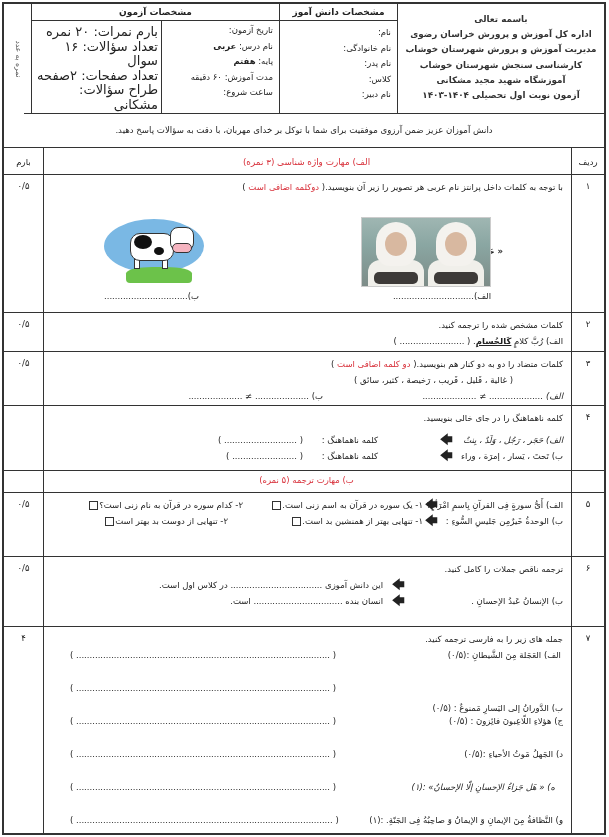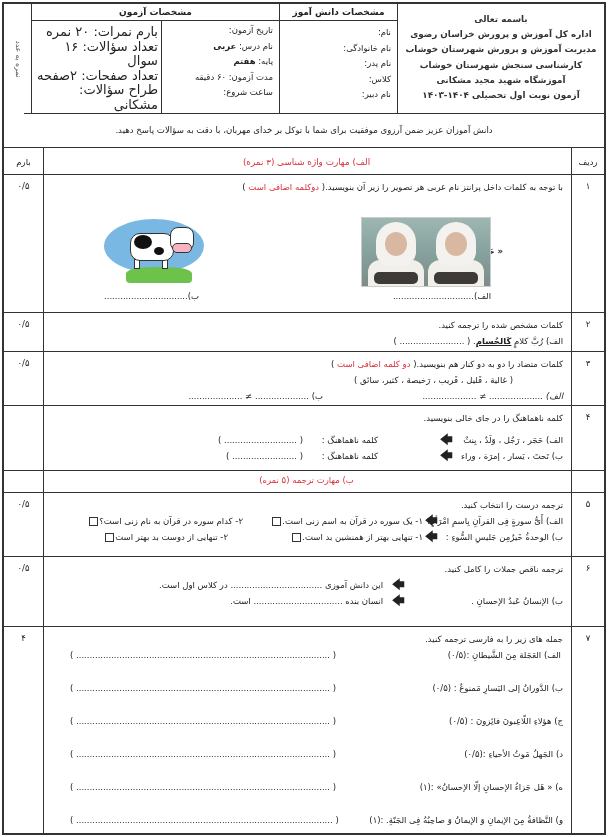--- a/index.html
+++ b/index.html
@@ -83,21 +83,21 @@
       </div>
     </div>
 
     <div class="hcol h-exam">
       <div class="col-title">مشخصات آزمون</div>
       <div class="exam-inner">
         <div class="exam-right">
           <div><span>تاریخ آزمون:</span> <span></span></div>
           <div><span>نام درس:</span> <b>عربی</b></div>
           <div><span>پایه:</span> <b>هفتم</b></div>
-          <div><span>مدت آزمون:</span> <span>۶۰ دقیقه</span></div>
+          <div><span>مدت آموزش:</span> <span>۶۰ دقیقه</span></div>
           <div><span>ساعت شروع:</span> <span></span></div>
         </div>
         <div class="exam-left">
           <div>بارم نمرات: ۲۰ نمره</div>
           <div>تعداد سؤالات: ۱۶ سوال</div>
           <div>تعداد صفحات: ۲صفحه</div>
           <div>طراح سؤالات: مشکانی</div>
         </div>
       </div>
     </div>
@@ -178,21 +178,21 @@
     </div>
     <div class="c-score">۰/۵</div>
   </div>
 
   <div class="row" style="top:402px;height:65px;">
     <div class="c-num">۴</div>
     <div class="c-body">
       <div class="line">کلمه ناهماهنگ را در جای خالی بنویسید.</div>
       <div style="height:6px;"></div>
       <div class="line">
-        <span class="abs" style="right:0;">الف) حَجَر ، رَجُل ، وَلَدٌ ، بِنتٌ</span>
+        <span class="abs" style="right:0;font-style:italic;">الف) حَجَر ، رَجُل ، وَلَدٌ ، بِنتٌ</span>
         <span class="abs arrow" style="right:110px;top:3px;">🡄</span>
         <span class="abs" style="right:185px;">کلمه ناهماهنگ :</span>
         <span class="abs" style="right:260px;">( ........................... )</span>
       </div>
       <div class="line">
         <span class="abs" style="right:0;">ب) تَحتَ ، یَسار ، إمرَة ، وراء</span>
         <span class="abs arrow" style="right:110px;top:3px;">🡄</span>
         <span class="abs" style="right:185px;">کلمه ناهماهنگ :</span>
         <span class="abs" style="right:260px;">( ........................ )</span>
       </div>
@@ -202,21 +202,20 @@
 
   <div class="row" style="top:467px;height:22px;">
     <div class="c-num"></div>
     <div class="c-body red" style="text-align:center;padding-top:4px;">ب) مهارت ترجمه (۵ نمره)</div>
     <div class="c-score"></div>
   </div>
 
   <div class="row" style="top:489px;height:64px;">
     <div class="c-num">۵</div>
     <div class="c-body">
-      <div class="line">ترجمه درست را انتخاب کنید.</div>
       <div class="line">
         <span class="abs" style="right:0;">الف) أَیُّ سورةٍ فِی القرآنِ بِاسمِ امْرَأةٍ؟</span>
         <span class="abs arrow" style="right:125px;top:3px;">🡄</span>
         <span class="abs" style="right:140px;"><span>۱- یک سوره در قرآن به اسم زنی است.</span><span class="box"></span></span>
         <span class="abs" style="right:320px;"><span>۲- کدام سوره در قرآن به نام زنی است؟</span><span class="box"></span></span>
       </div>
       <div class="line">
         <span class="abs" style="right:0;">ب) الوحدةُ خَیرٌمِن جَلیسِ السُّوءِ :</span>
         <span class="abs arrow" style="right:125px;top:3px;">🡄</span>
         <span class="abs" style="right:140px;"><span>۱- تنهایی بهتر از همنشین بد است.</span><span class="box"></span></span>
@@ -246,36 +245,36 @@
   <div class="row" style="top:623px;bottom:0;">
     <div class="c-num">۷</div>
     <div class="c-body">
       <div class="line">جمله های زیر را به فارسی ترجمه کنید.</div>
       <div class="line">
         <span class="abs" style="right:2px;">الف) العَجَلة مِنَ الشَّیطانِ :(۰/۵)</span>
         <span class="abs" style="left:20px;">( .............................................................................................. )</span>
       </div>
       <div style="height:17px;"></div>
       <div class="line">
-        <span class="abs" style="right:0;">ب) الدَّورانُ إلی الیَسارِ مَمنوعٌ : (۰/۵)</span>
+        <span class="abs" style="right:0;margin-top:20px;">ب) الدَّورانُ إلی الیَسارِ مَمنوعٌ : (۰/۵)</span>
         <span class="abs" style="left:20px;">( .............................................................................................. )</span>
       </div>
       <div style="height:17px;"></div>
       <div class="line">
         <span class="abs" style="right:0;">ج) هؤلاءِ اللّاعِبونَ فائِزونَ : (۰/۵)</span>
         <span class="abs" style="left:20px;">( .............................................................................................. )</span>
       </div>
       <div style="height:17px;"></div>
       <div class="line">
         <span class="abs" style="right:0;">د) الجَهلُ مَوتُ الأحیاءِ :(۰/۵)</span>
         <span class="abs" style="left:20px;">( .............................................................................................. )</span>
       </div>
       <div style="height:17px;"></div>
       <div class="line">
-        <span class="abs" style="right:0;">ه) « هَل جَزاءُ الإحسانِ إلّا الإحسانُ» :(۱)</span>
+        <span class="abs" style="right:8px;font-style:italic;">ه) « هَل جَزاءُ الإحسانِ إلّا الإحسانُ» :(۱)</span>
         <span class="abs" style="left:20px;">( .............................................................................................. )</span>
       </div>
       <div style="height:17px;"></div>
       <div class="line">
         <span class="abs" style="right:0;">و) النَّظافةُ مِنَ الإیمانِ وَ الإیمانُ وَ صاحِبُهُ فِی الجَنّةِ. :(۱)</span>
         <span class="abs" style="left:20px;">( ............................................................................................... )</span>
       </div>
     </div>
     <div class="c-score">۴</div>
   </div>

